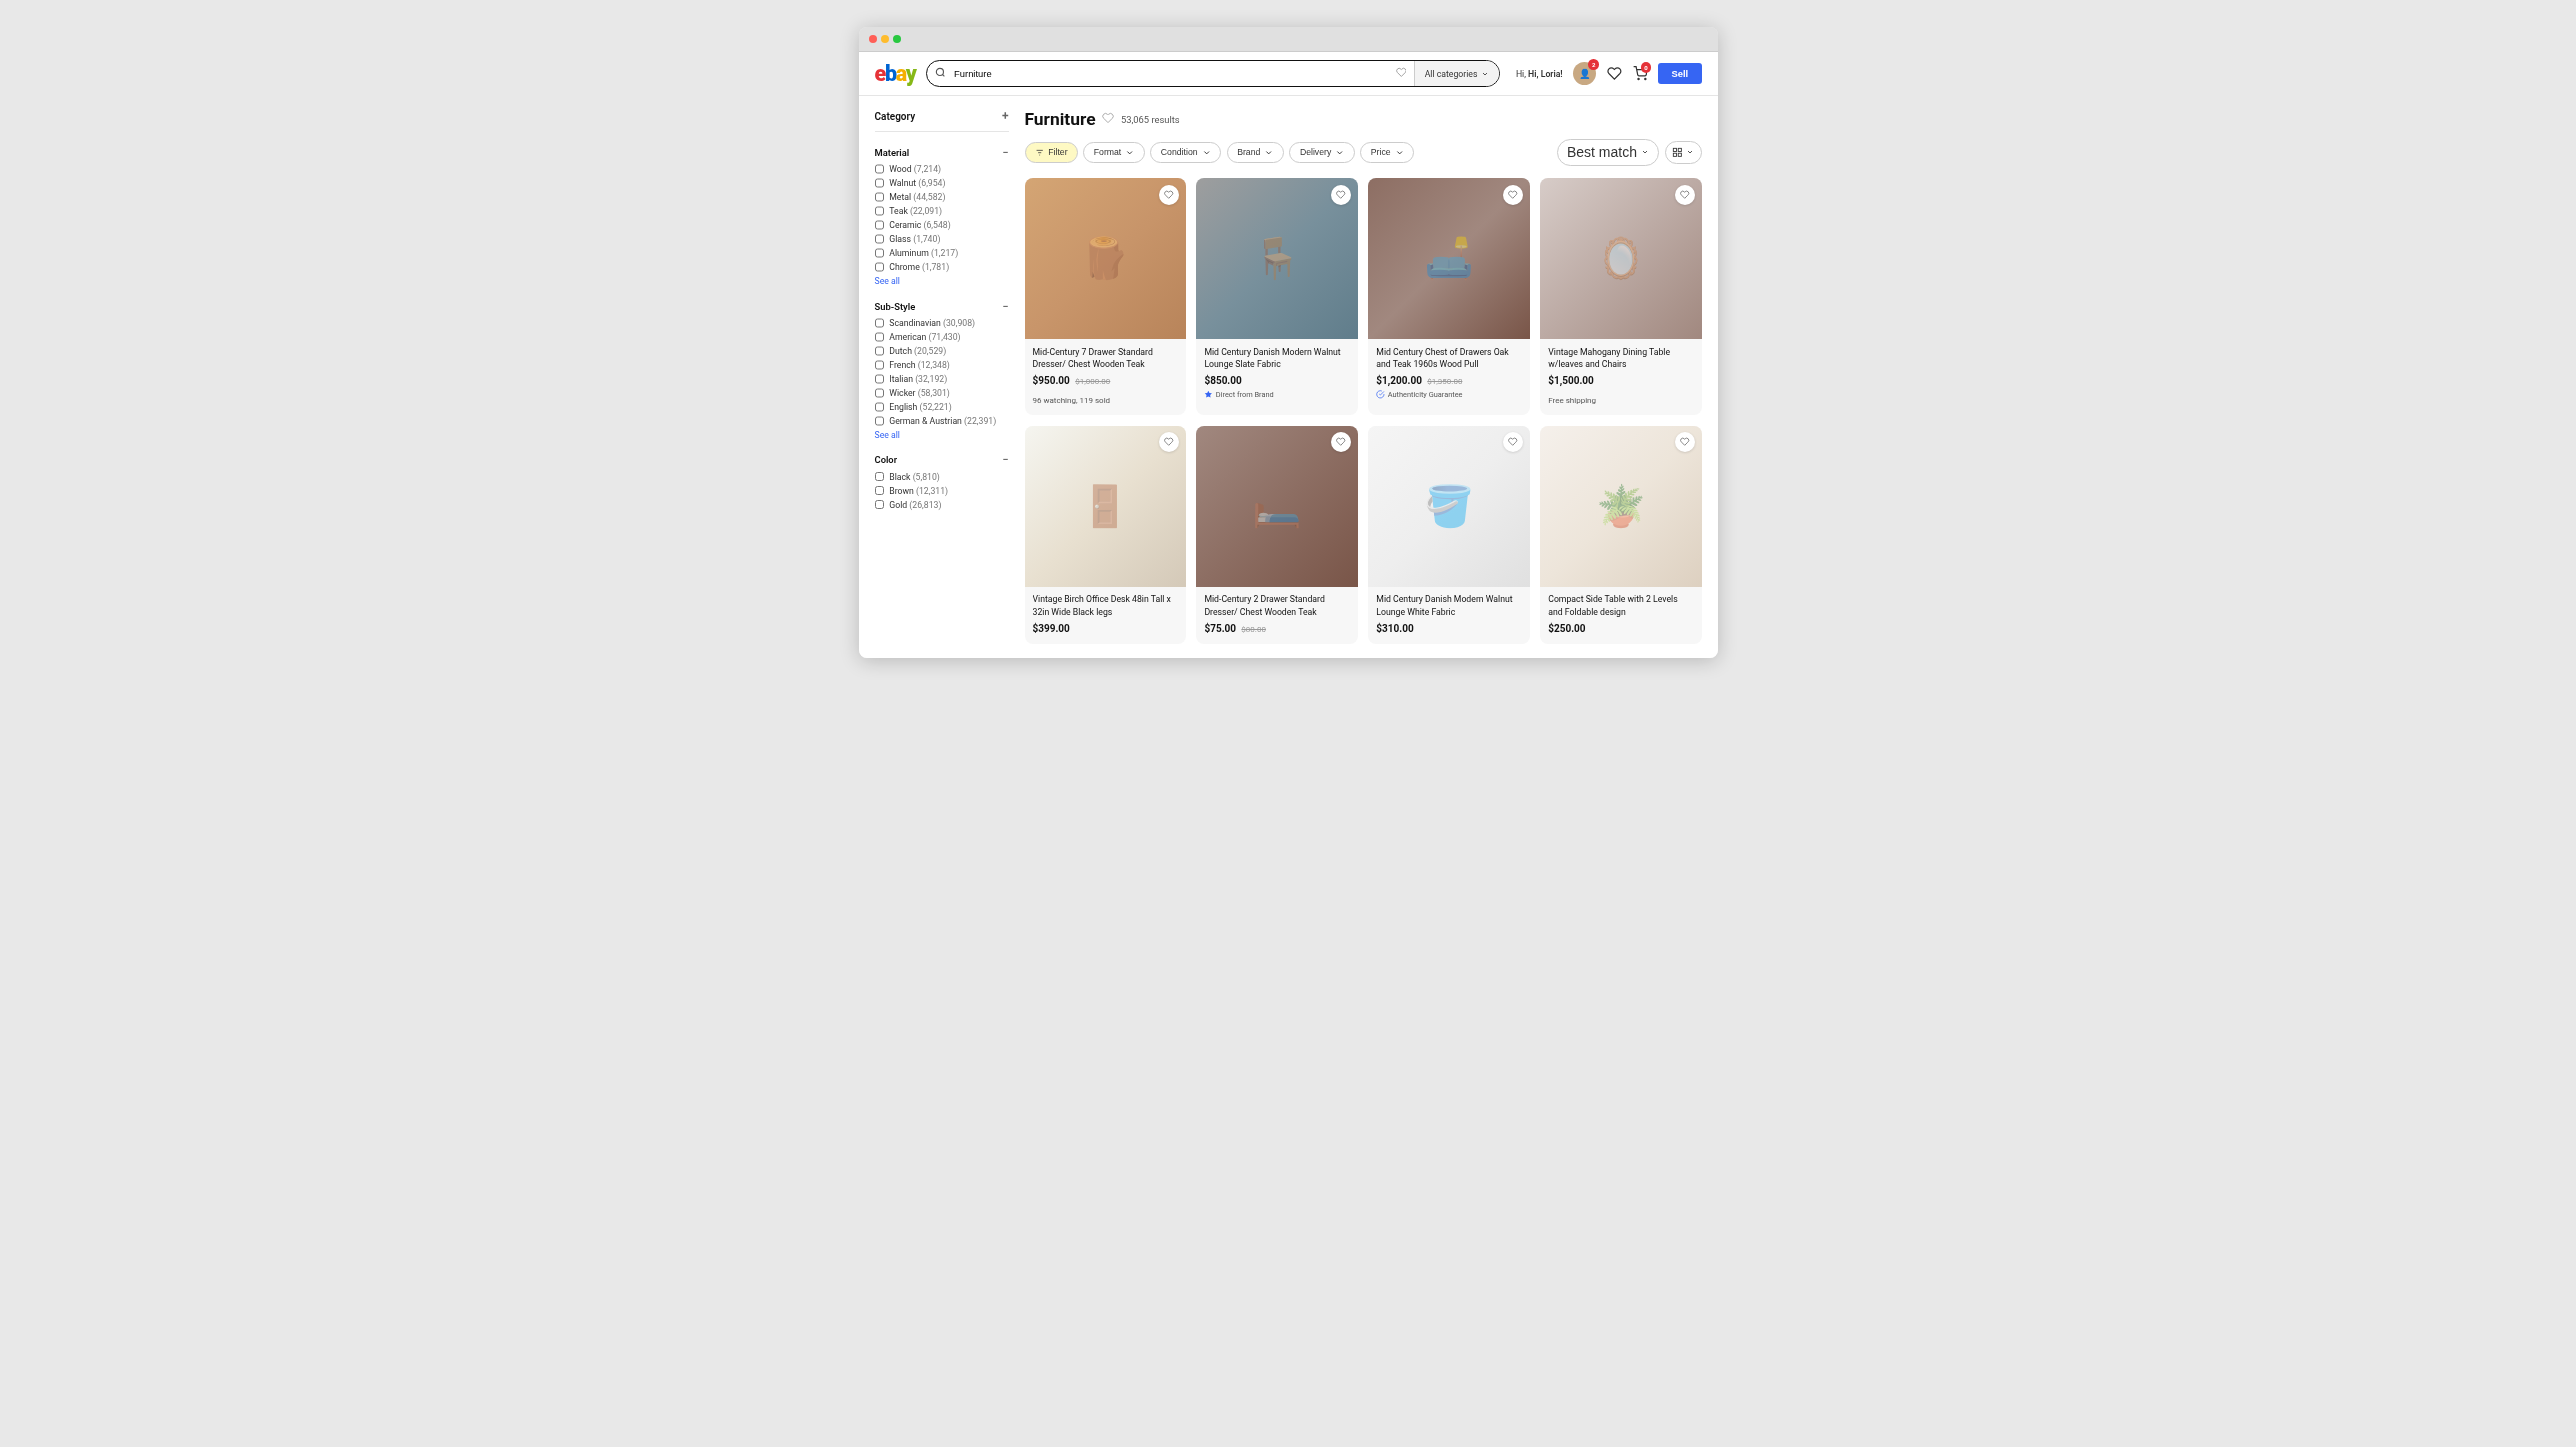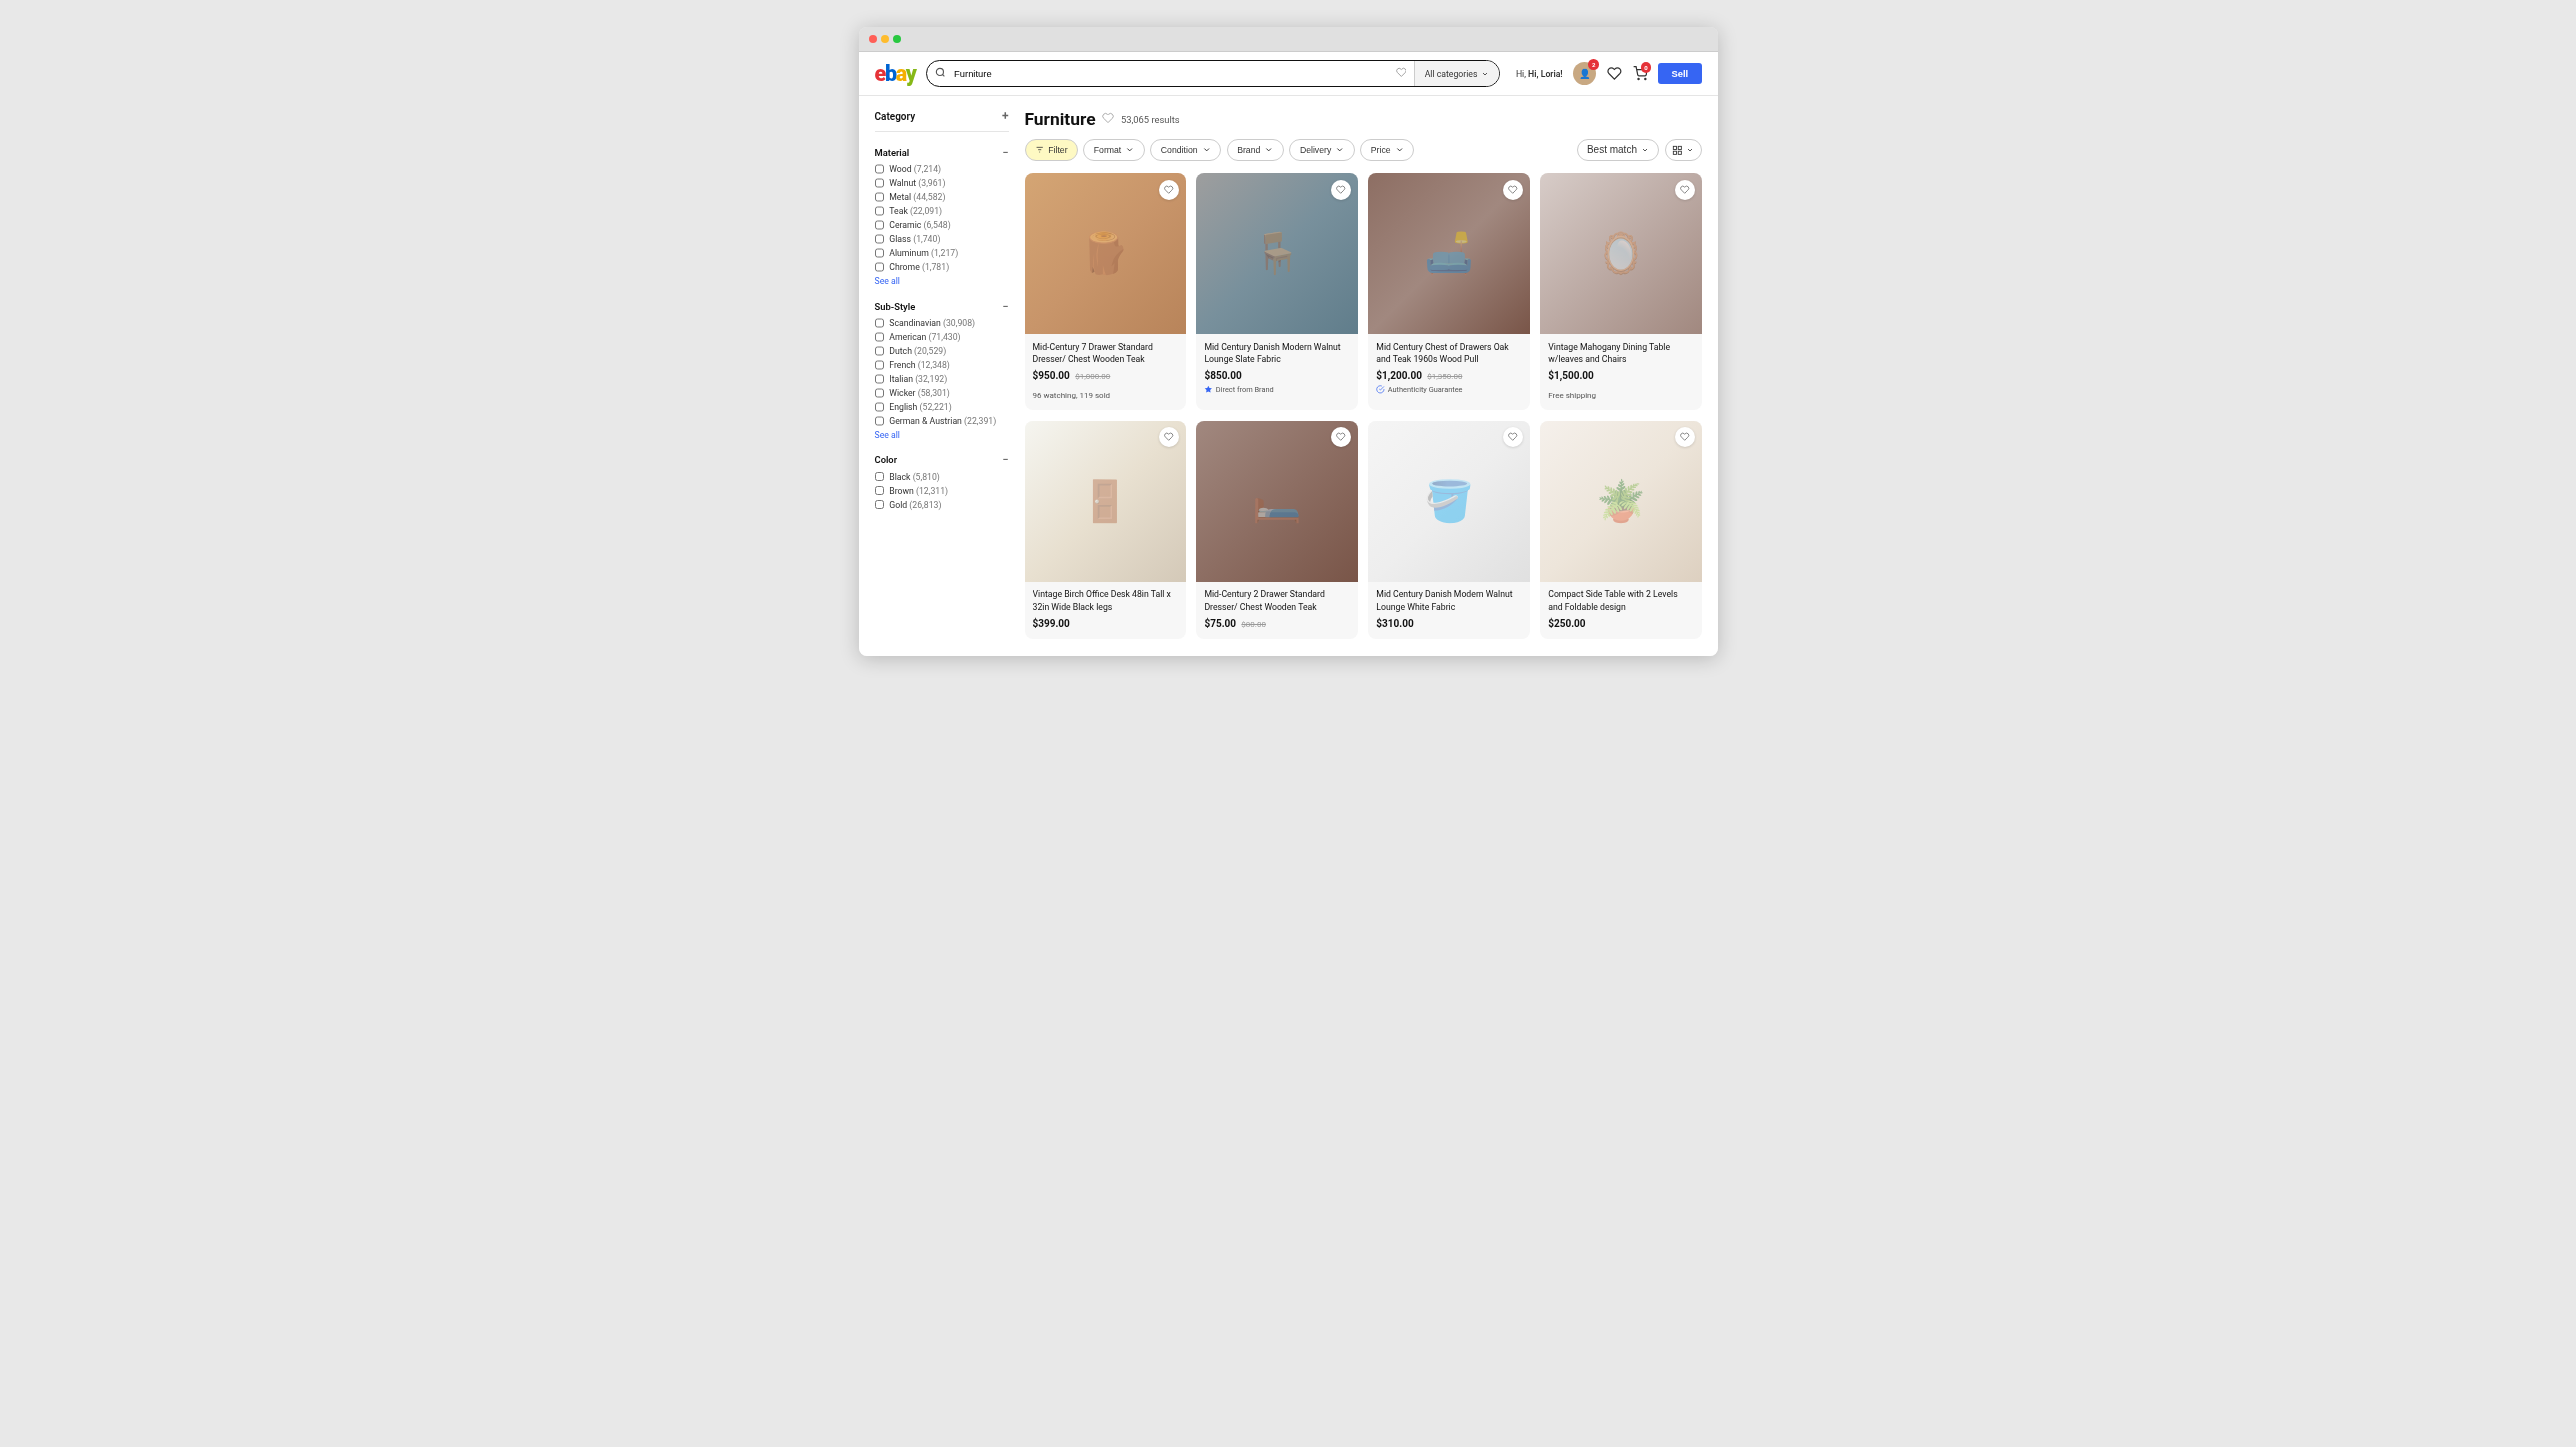--- a/index.html
+++ b/index.html
@@ -60,21 +60,21 @@
     .main-title { font-size: 17.4px; font-weight: 700; color: #111; }
     .save-search-icon { color: #999; cursor: pointer; font-size: 12px; }
     .results-count { font-size: 9.4px; color: #555; }
 
     
     .filter-bar { display: flex; align-items: center; gap: 5.4px; margin-bottom: 12px; }
     .filter-btn { display: flex; align-items: center; gap: 4px; padding: 4.7px 9.4px; border: 0.7px solid #ccc; border-radius: 13.4px; font-size: 8.7px; color: #333; cursor: pointer; background: white; white-space: nowrap; }
     .filter-btn svg { width: 9.4px; height: 9.4px; }
     .filter-btn-icon { background: #fef9c3; }
     .sort-wrap { margin-left: auto; display: flex; align-items: center; gap: 5.4px; }
-    .sort-btn { display: flex; align-items: center; gap: 4px; padding: 4.7px 9.4px; border: 0.7px solid #ccc; border-radius: 13.4px; font-size: 10px; color: #333; cursor: pointer; background: white; }
+    .sort-btn { display: flex; align-items: center; gap: 4px; padding: 4.7px 9.4px; border: 0.7px solid #ccc; border-radius: 13.4px; font-size: 14px; color: #333; cursor: pointer; background: white; }
     .grid-view-btn { display: flex; align-items: center; padding: 4.7px 6.7px; border: 0.7px solid #ccc; border-radius: 13.4px; font-size: 8.7px; color: #333; cursor: pointer; background: white; gap: 2.7px; }
 
     
     .product-grid { display: grid; grid-template-columns: repeat(4, 1fr); gap: 10.7px; }
     .product-card { border-radius: 8px; overflow: hidden; background: #f7f7f7; position: relative; cursor: pointer; }
     .product-img { width: 100%; aspect-ratio: 1; object-fit: cover; background: #e8e0d8; display: flex; align-items: center; justify-content: center; position: relative; overflow: hidden; }
     .heart-btn { position: absolute; top: 6.7px; right: 6.7px; width: 20px; height: 20px; border-radius: 50%; background: white; border: none; cursor: pointer; display: flex; align-items: center; justify-content: center; box-shadow: 0 0.7px 2.7px rgba(0,0,0,0.15); }
     .product-info { padding: 6.7px 8px 9.4px; }
     .product-name { font-size: 8.7px; color: #111; line-height: 1.4; margin-bottom: 4px; display: -webkit-box; -webkit-line-clamp: 2; -webkit-box-orient: vertical; overflow: hidden; }
     .product-price { font-size: 10px; font-weight: 700; color: #111; }
@@ -182,21 +182,21 @@
             <span>Material</span>
             <span class="sidebar-subheader-toggle">−</span>
           </div>
           <div id="material-items">
               <div class="checkbox-item">
                 <input type="checkbox" style="">
                 <span>Wood <span style="color:#777">(7,214)</span></span>
               </div>
               <div class="checkbox-item">
                 <input type="checkbox" style="">
-                <span>Walnut <span style="color:#777">(3,961)</span></span>
+                <span>Walnut <span style="color:#777">(6,954)</span></span>
               </div>
               <div class="checkbox-item">
                 <input type="checkbox" style="">
                 <span>Metal <span style="color:#777">(44,582)</span></span>
               </div>
               <div class="checkbox-item">
                 <input type="checkbox" style="">
                 <span>Teak <span style="color:#777">(22,091)</span></span>
               </div>
               <div class="checkbox-item">

